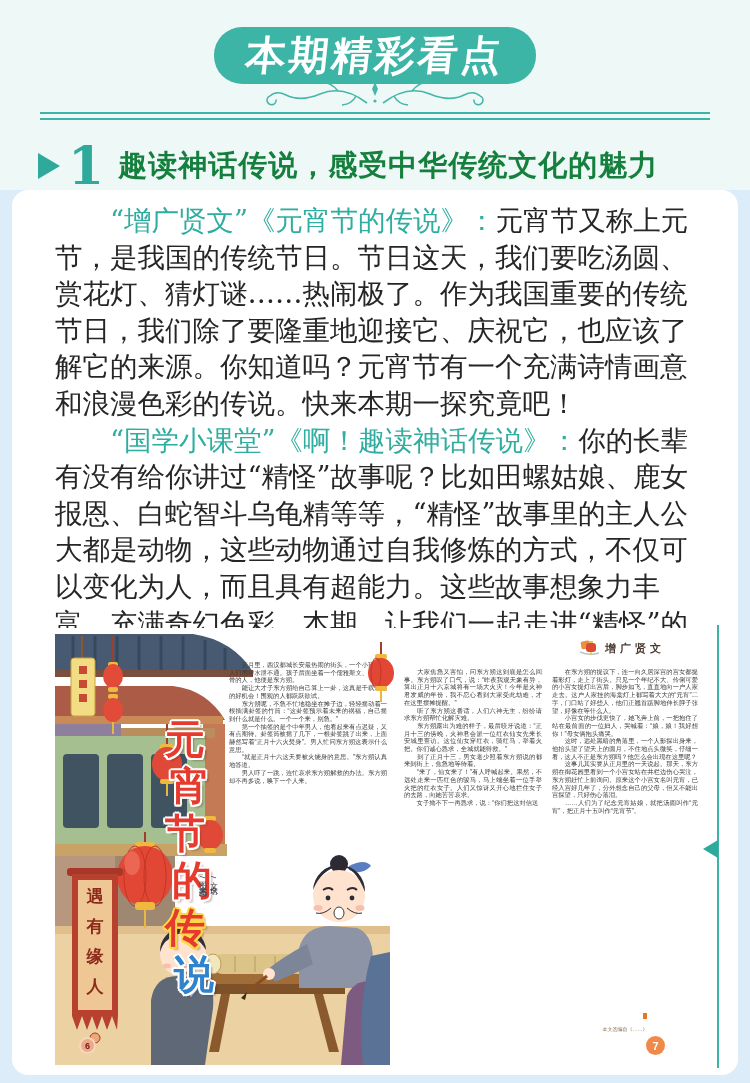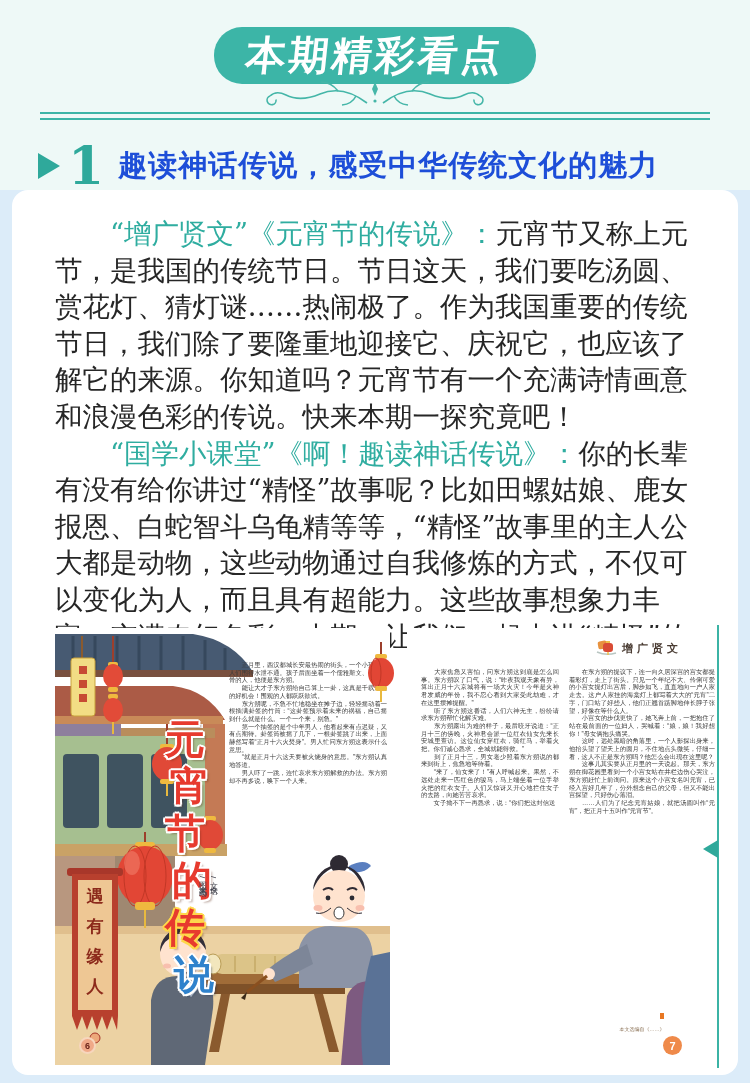--- a/index.html
+++ b/index.html
@@ -16,32 +16,32 @@
   .flourish{position:absolute;left:260px;top:78px;}
   .rule{position:absolute;left:40px;width:670px;height:2px;background:#3cb5a7;}
   .rule.r1{top:112px}.rule.r2{top:118px}
 
   
   .section-head{position:absolute;left:38px;top:141px;display:flex;align-items:center;height:50px;}
   .tri{width:0;height:0;border-top:13px solid transparent;border-bottom:13px solid transparent;
        border-left:22px solid #2fa99b;margin-right:8px;}
   .num{font-family:"DejaVu Serif","Liberation Serif",serif;font-weight:bold;font-size:52px;
        color:#2fa99b;line-height:50px;margin-right:14px;}
-  .sec-title{font-size:29px;font-weight:bold;color:#1d4ed8;letter-spacing:1px;margin:0;}
-
-  
-  .paras{position:absolute;left:55px;top:215px;width:656px;}
+  .sec-title{font-size:29px;font-weight:bold;color:#15803d;letter-spacing:1px;margin:0;}
+
+  
+  .paras{position:absolute;left:55px;top:202px;width:656px;}
   .paras p{margin:0;text-indent:2em;font-family:"DejaVu Serif","Liberation Serif",serif;
            font-size:27.5px;line-height:36.6px;color:#262626;}
   .hl{color:#2fada0;}
 
   
   .spread{position:absolute;left:55px;top:628px;width:665px;height:437px;}
   .lpage{position:absolute;left:0;top:0;width:335px;height:437px;background:#fff;overflow:hidden;}
-  .rpage{position:absolute;left:352px;top:0;width:320px;height:437px;background:#fff;}
+  .rpage{position:absolute;left:335px;top:0;width:320px;height:437px;background:#fff;}
 
   .scene{position:absolute;left:0;top:0;}
 
   .vtitle{position:absolute;left:104px;top:88px;width:52px;display:flex;flex-direction:column;}
   .vtitle span{display:block;font-size:40px;font-weight:bold;line-height:47px;text-align:center;}
   .t-red{color:#e73a2e;text-shadow:-2px 0 0 #fff,2px 0 0 #fff,0 -2px 0 #fff,0 2px 0 #fff,
          -1.5px -1.5px 0 #fff,1.5px -1.5px 0 #fff,-1.5px 1.5px 0 #fff,1.5px 1.5px 0 #fff,3px 3px 2px rgba(90,40,20,.35);}
   .t-yel{color:#e73a2e;text-shadow:-2px 0 0 #ffd84a,2px 0 0 #ffd84a,0 -2px 0 #ffd84a,0 2px 0 #ffd84a,
          -1.5px -1.5px 0 #ffd84a,1.5px -1.5px 0 #ffd84a,-1.5px 1.5px 0 #ffd84a,1.5px 1.5px 0 #ffd84a,3px 3px 2px rgba(90,40,20,.35);}
   .t-blu{color:#2f82cc;text-shadow:-2px 0 0 #fff,2px 0 0 #fff,0 -2px 0 #fff,0 2px 0 #fff,

